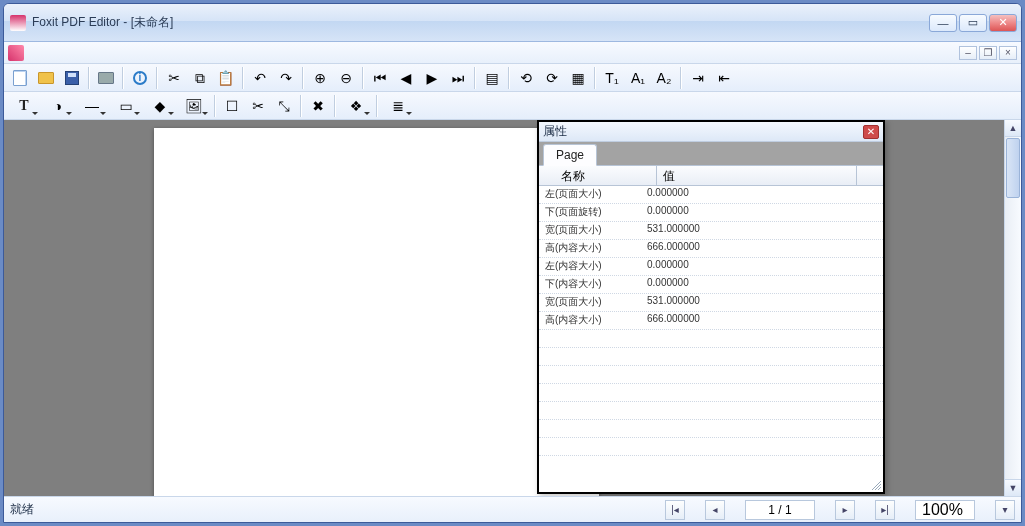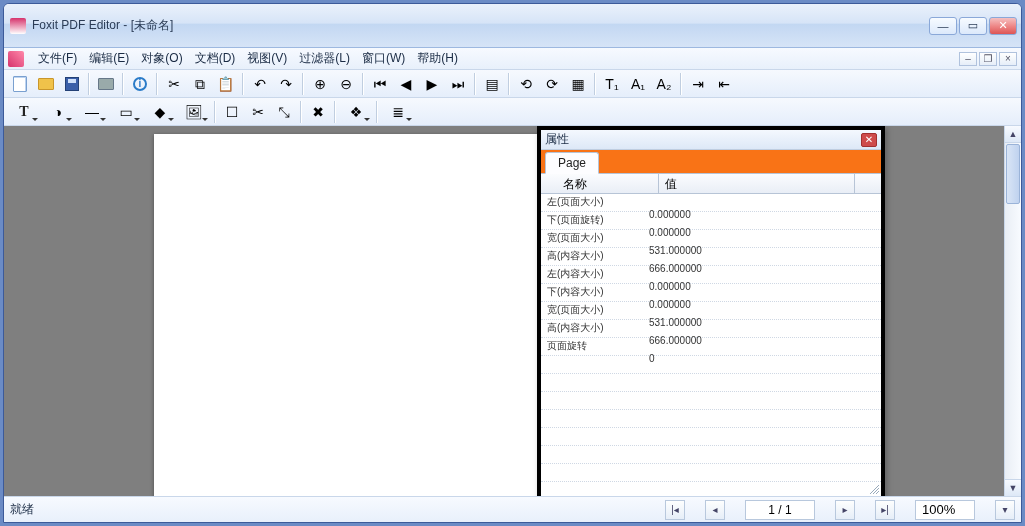--- a/index.html
+++ b/index.html
@@ -18,21 +18,21 @@
   background: #fff;
   border: 1px solid #3c5a99;
   border-radius: 6px 6px 0 0;
   overflow: hidden;
   display: flex;
   flex-direction: column;
 }
 
 
 .titlebar {
-  height: 44px;
+  height: 38px;
   background: linear-gradient(#eaf1fb, #d6e4f7 45%, #c2d7f2 46%, #d6e4f7);
   border-bottom: 1px solid #9db8e0;
   display: flex;
   align-items: center;
   padding: 0 4px 0 6px;
 }
 .titlebar .app-icon {
   width: 16px; height: 16px;
   background: linear-gradient(#d6336c, #fff);
   border-radius: 2px;
@@ -169,21 +169,21 @@
 .vscroll .track{flex:1;}
 
 
 .props-panel {
   position: absolute;
   left: 533px;
   top: 0px;
   width: 348px;
   height: 374px;
   background: #eef2f7;
-  border: 4px solid #000000;
+  border: 2px solid #000000;
   box-shadow: 2px 2px 6px rgba(0,0,0,0.25);
   display: flex; flex-direction: column;
 }
 .props-title {
   height: 20px;
   background: linear-gradient(#f4f8fe,#dde8f7);
   border-bottom: 1px solid #bfcde0;
   display:flex;align-items:center;
   padding: 0 4px;
 }
@@ -191,21 +191,21 @@
 .props-title .close-x {
   margin-left:auto;
   width:16px;height:14px;
   background:#ce4b4b;
   color:#fff;font-size:10px;
   display:flex;align-items:center;justify-content:center;
   border:1px solid #a13030;border-radius:2px;
 }
 .tabstrip {
   height: 24px;
-  background: #f97316;
+  background: #a3a3a3;
   border-bottom: 1px solid #b7c4d6;
   display:flex;align-items:flex-end;
   padding-left:4px;
 }
 .tabstrip .tab {
   padding:3px 12px;
   background:#fdfdff;
   border:1px solid #b7c4d6;
   border-bottom:1px solid #fdfdff;
   border-radius:3px 3px 0 0;
@@ -222,21 +222,21 @@
 .grid-head .c2 { flex:1;padding:2px 6px;border-right:1px solid #b7c4d6;}
 .grid-head .c3 { width:26px;}
 .grid-body { flex:1; background:#fff; overflow:auto;}
 .grid-row {
   display:flex;
   height:18px;
   border-bottom:1px dotted #cfd8e4;
   font-size:10px;color:#333;
 }
 .grid-row .n { width:102px;padding:1px 6px;color:#333;}
-.grid-row .v { flex:1;padding:15px 6px;}
+.grid-row .v { flex:1;padding:1px 6px;}
 .props-panel .grip {
   position:absolute;right:2px;bottom:2px;
   width:10px;height:10px;
   background:
     linear-gradient(135deg, transparent 0 50%, #9ab 50% 55%, transparent 55% 65%, #9ab 65% 70%, transparent 70% 80%, #9ab 80% 85%, transparent 85%);
 }
 
 
 .statusbar {
   height: 26px;
@@ -256,50 +256,40 @@
   font-size:10px;color:#446;
 }
 .page-box {
   width:70px;height:20px;
   border:1px solid #b8c8dd;background:#fff;
   font-size:12px;text-align:center;line-height:18px;
 }
 .zoom-box {
   width:60px;height:20px;
   border:1px solid #b8c8dd;background:#fff;
-  font-size:13px;text-align:left;padding-left:6px;line-height:18px;
+  font-size:16px;text-align:left;padding-left:6px;line-height:18px;
 }
 </style>
 </head>
 <body>
 
 <div class="outer-window">
 
   <div class="titlebar">
     <div class="app-icon"></div>
     <div class="title-text">Foxit PDF Editor - [未命名]</div>
     <div class="win-controls">
       <div class="win-btn">—</div>
       <div class="win-btn">▭</div>
       <div class="win-btn close">✕</div>
     </div>
   </div>
 
   <div class="menubar">
     <div class="menu-icon"></div>
-    <div id="menu-items" style="display: flex;">
-        <div class="menu-item">文件(F)</div>
-        <div class="menu-item">编辑(E)</div>
-        <div class="menu-item">对象(O)</div>
-        <div class="menu-item">文档(D)</div>
-        <div class="menu-item">视图(V)</div>
-        <div class="menu-item">过滤器(L)</div>
-        <div class="menu-item">窗口(W)</div>
-        <div class="menu-item">帮助(H)</div>
-      </div>
     <div class="mdi-controls">
       <div class="mdi-btn">–</div>
       <div class="mdi-btn">❐</div>
       <div class="mdi-btn">×</div>
     </div>
   </div>
 
   <div class="toolbar" id="tb1">
       <div class="tb-btn">
         <span class="ico-page"></span>
@@ -480,24 +470,20 @@
             <div class="n">下(内容大小)</div>
             <div class="v">0.000000</div>
           </div>
           <div class="grid-row">
             <div class="n">宽(页面大小)</div>
             <div class="v">531.000000</div>
           </div>
           <div class="grid-row">
             <div class="n">高(内容大小)</div>
             <div class="v">666.000000</div>
-          </div>
-          <div class="grid-row">
-            <div class="n">页面旋转</div>
-            <div class="v">0</div>
           </div>
           <div class="grid-row"></div>
           <div class="grid-row"></div>
           <div class="grid-row"></div>
           <div class="grid-row"></div>
           <div class="grid-row"></div>
           <div class="grid-row"></div>
           <div class="grid-row"></div>
         </div>
       <div class="grip"></div>

